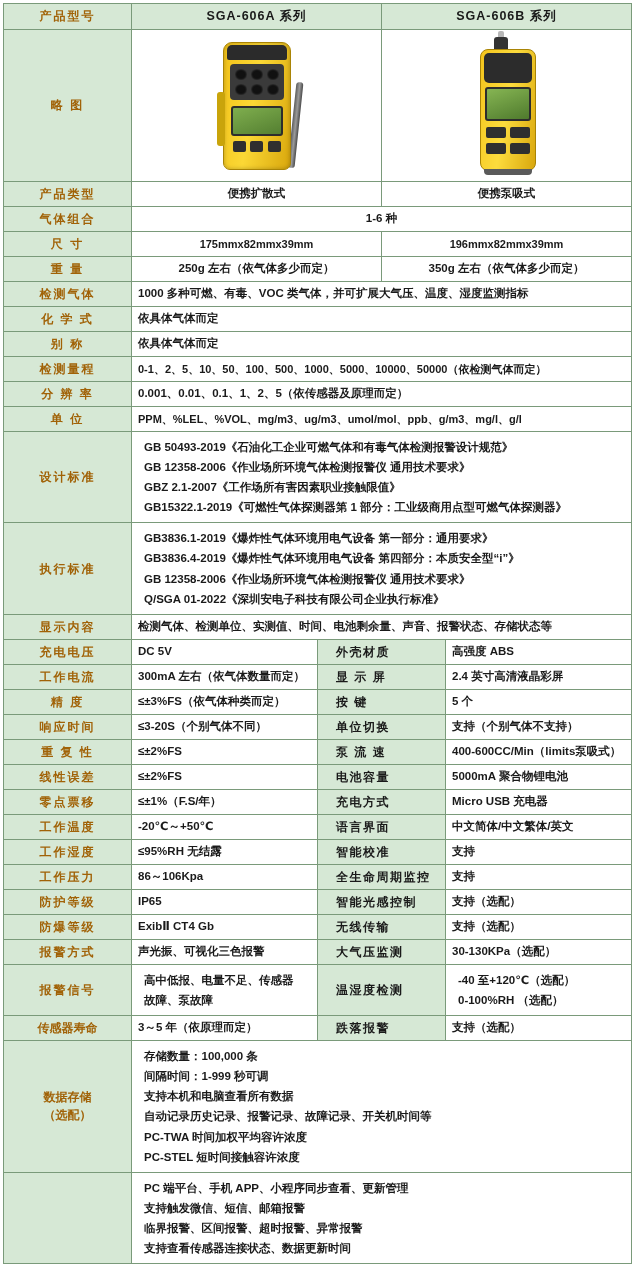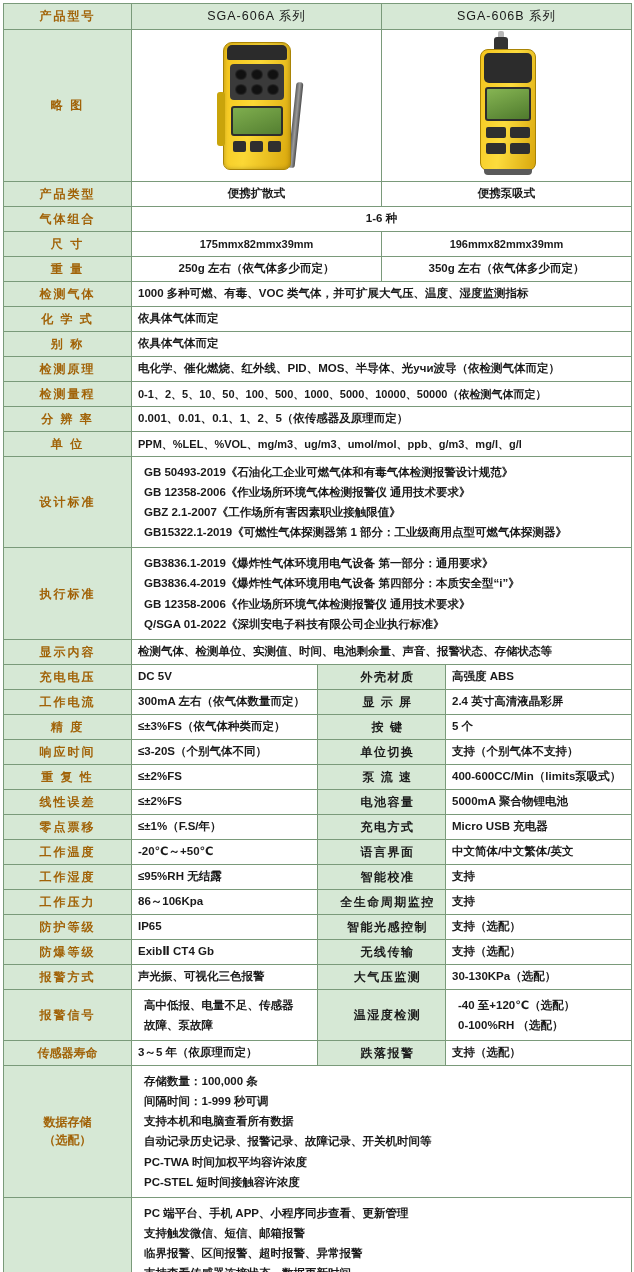--- a/index.html
+++ b/index.html
@@ -41,36 +41,36 @@
   }
   .val {
     background: #ffffff;
     text-align: left;
     font-weight: bold;
   }
   .val.center { text-align: center; }
   .hdr {
     background: #d6e8d5;
     text-align: center;
-    font-weight: normal;
+    font-weight: bold;
     font-size: 12.5px;
     letter-spacing: 1px;
   }
   .imgcell {
     background: #ffffff;
     text-align: center;
     height: 152px;
     padding: 4px;
   }
   .multiline { line-height: 1.75; font-size: 11.5px; padding: 5px 12px; }
   .multiline div { white-space: nowrap; }
   .small { font-size: 11px; margin-left: 31px; }
   .lbl2 {
     background: #d6e8d5;
-    text-align: center;
+    text-align: left;
     font-weight: bold;
     letter-spacing: 1.5px;
     font-size: 12px;
     padding-left: 18px;
   }
 
   
   .dev-wrap { display: flex; justify-content: center; align-items: center; height: 100%; }
 
   
@@ -284,24 +284,20 @@
   <tr>
     <td class="lbl">化 学 式</td>
     <td class="val" colspan="2">依具体气体而定</td>
   </tr>
 
   <tr>
     <td class="lbl">别    称</td>
     <td class="val" colspan="2">依具体气体而定</td>
   </tr>
 
-  <tr>
-    <td class="lbl">检测原理</td>
-    <td class="val" colspan="2">电化学、催化燃烧、红外线、PID、MOS、半导体、光учи波导（依检测气体而定）</td>
-  </tr>
 
   <tr>
     <td class="lbl">检测量程</td>
     <td class="val small" colspan="2">0-1、2、5、10、50、100、500、1000、5000、10000、50000（依检测气体而定）</td>
   </tr>
 
   <tr>
     <td class="lbl">分 辨 率</td>
     <td class="val" colspan="2">0.001、0.01、0.1、1、2、5（依传感器及原理而定）</td>
   </tr>

